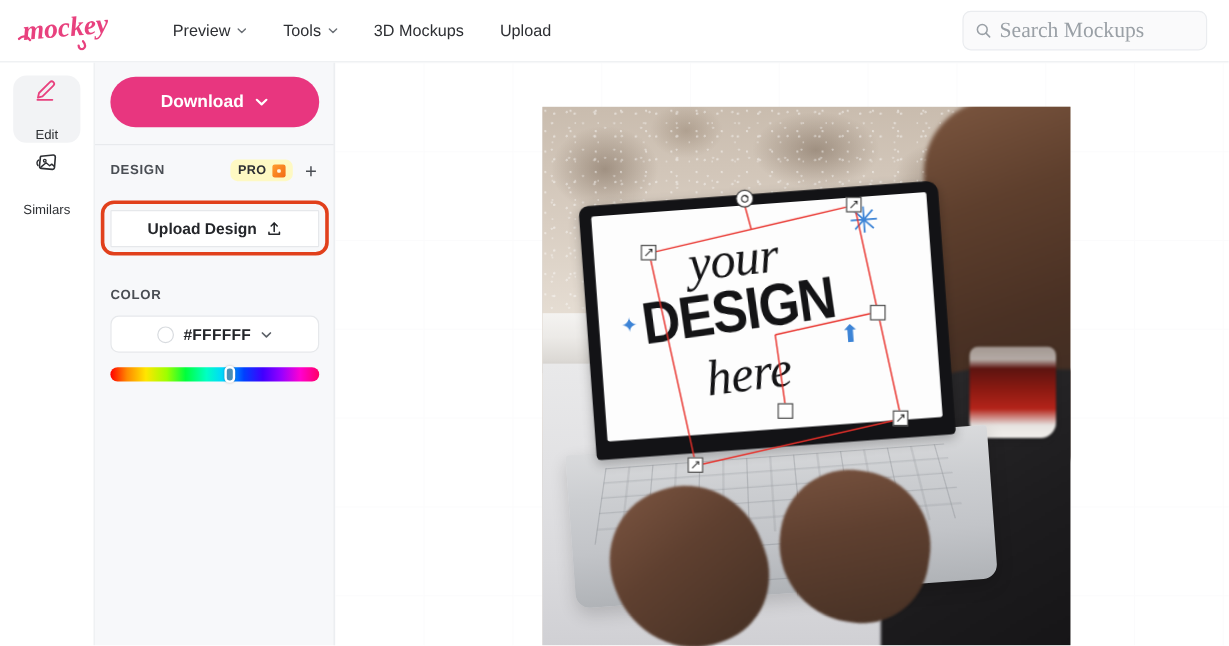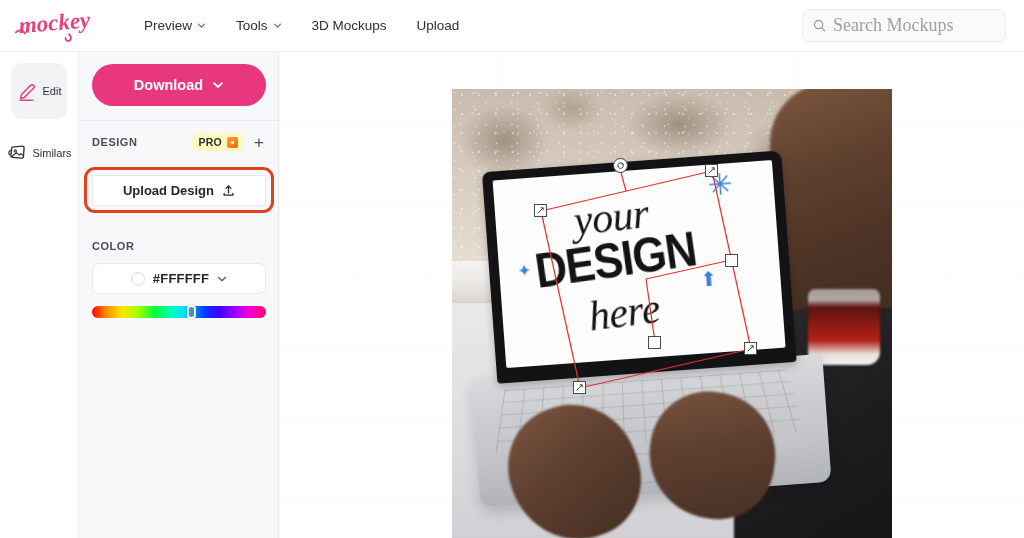--- a/index.html
+++ b/index.html
@@ -64,22 +64,22 @@
     width: 79px; height: 486px;
     background: #ffffff;
     border-right: 1px solid #eceef1;
     padding-top: 11px;
     display: flex; flex-direction: column; align-items: center;
     gap: 6px;
     z-index: 30;
   }
   .rail-item {
     width: 56px; height: 56px; border-radius: 11px;
-    display: flex; flex-direction: row; align-items: center;
-    justify-content: center; gap: 4px; cursor: pointer;
+    display: flex; flex-direction: column; align-items: center;
+    justify-content: space-between; gap: 20px; cursor: pointer;
   }
   .rail-item.active { background: #f2f3f5; }
   .rail-ico { width: 22px; height: 22px; display: block; }
   .rail-label { font-size: 11px; color: #2d2f33; font-weight: 500; }
 
   
   .panel {
     position: absolute; left: 79px; top: 52px;
     width: 200px; height: 486px;
     background: #f7f8fa;

